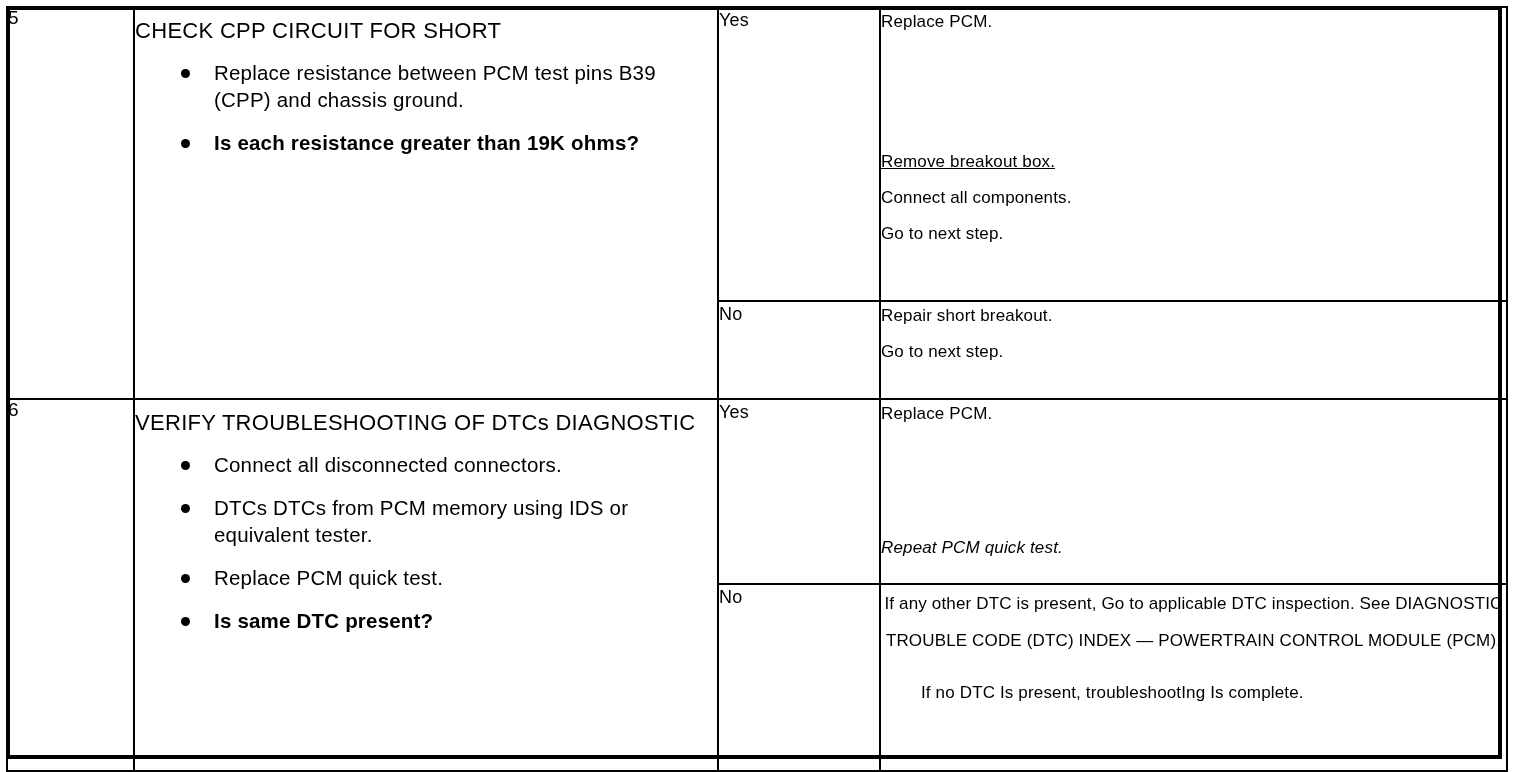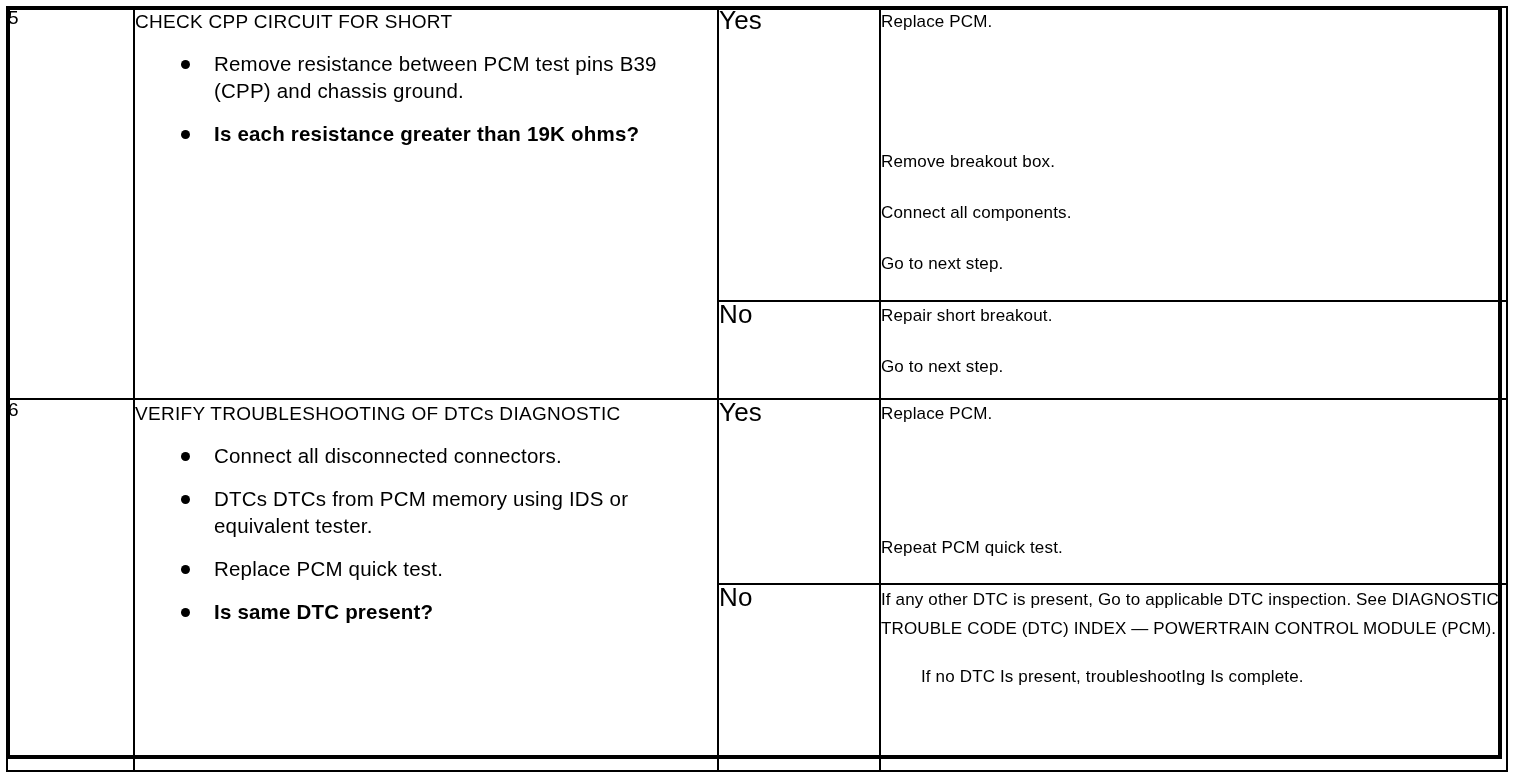--- a/index.html
+++ b/index.html
@@ -73,24 +73,24 @@
     line-height: 20px;
     letter-spacing: 0.2px;
   }
 
   
   .action-cell {
     padding: 0 12px 0 14px;
     vertical-align: middle;
   }
   .action-title {
-    font-size: 19px;
+    font-size: 22px;
     line-height: 28px;
     letter-spacing: 0.3px;
-    margin: 0 0 8px 0;
+    margin: 9px 0 8px 0;
     white-space: pre-line;
   }
   ul.action-list {
     list-style: none;
     margin: 0;
     padding: 0 0 0 46px;
   }
   ul.action-list > li {
     position: relative;
     font-size: 20.5px;
@@ -110,42 +110,43 @@
     border-radius: 50%;
   }
   li.bold > .li-text { font-weight: bold; }
 
   
   .result-cell {
     vertical-align: middle;
     padding-left: 9px;
   }
   .result-text {
-    font-size: 26px;
+    font-size: 18px;
     line-height: 24px;
     letter-spacing: 0.2px;
   }
 
   
   .detail-cell {
     padding: 5px 10px 5px 11px;
     vertical-align: top;
   }
   .detail-line {
     font-size: 17px;
     line-height: 27px;
     letter-spacing: 0.15px;
     margin: 0;
   }
-  .detail-line + .detail-line { margin-top: 24px; }
-  .detail-line.spacer-big { margin-top: 113px; }
-  .detail-line.spacer-mid { margin-top: 107px; }
+  .detail-line + .detail-line { margin-top: 9px; }
+  .detail-line.spacer-big { margin-top: 113px; text-decoration: underline; }
+  .detail-line.spacer-mid { margin-top: 107px; font-style: italic; }
   .detail-line.block {
     white-space: normal;
-    line-height: 29px;
+    line-height: 37px;
+    text-align: center;
   }
   .detail-line.tight + .detail-line { margin-top: 20px; margin-left: 40px; }
 </style>
 </head>
 <body>
 
 <div class="sheet">
 
   <table class="diag">
     <colgroup>
@@ -159,21 +160,21 @@
       <tr>
         <td class="step-cell" rowspan="2">
           <div class="step-num">5</div>
         </td>
 
         <td class="action-cell" rowspan="2">
           <div class="action-title">CHECK CPP CIRCUIT FOR SHORT</div>
           <ul class="action-list">
             <li>
               <span class="bullet"></span>
-              <span class="li-text">Remove resistance between PCM test pins B39 (CPP) and chassis ground.</span>
+              <span class="li-text">Replace resistance between PCM test pins B39 (CPP) and chassis ground.</span>
             </li>
             <li class="bold">
               <span class="bullet"></span>
               <span class="li-text">Is each resistance greater than 19K ohms?</span>
             </li>
           </ul>
         </td>
 
         <td class="result-cell" style="height:292px;">
           <div class="result-text">Yes</div>

